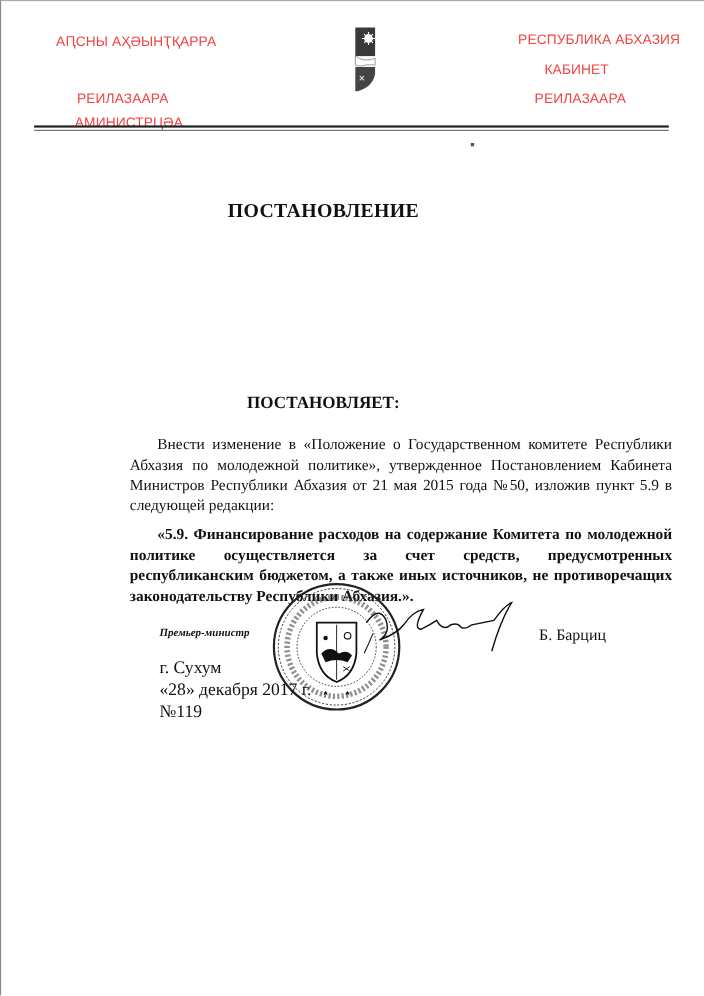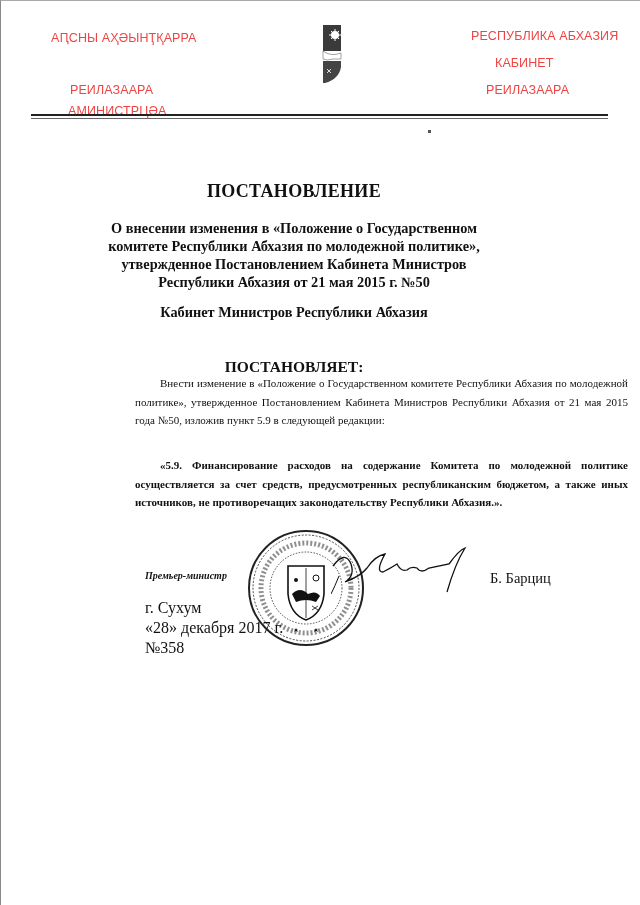--- a/index.html
+++ b/index.html
@@ -8,21 +8,21 @@
   .hdr { position: absolute; font-family: "Liberation Sans", sans-serif; font-size: 12.5px; color: #ef4444; letter-spacing: 0.1px; }
   .emblem { position: absolute; left: 320px; top: 22px; width: 22px; height: 62px; }
   .rule1 { position: absolute; left: 30px; top: 113px; width: 577px; height: 2px; background: #222; }
   .rule2 { position: absolute; left: 30px; top: 117px; width: 577px; height: 1px; background: #666; }
   .dust { position: absolute; left: 427px; top: 129px; width: 3px; height: 3px; background: #555; }
   .center { position: absolute; left: 0; width: 586px; text-align: center; font-weight: bold; }
   .title { top: 180px; font-size: 18px; letter-spacing: 0.3px; }
   .subject { top: 218px; font-size: 14.3px; line-height: 18px; }
   .issuer { top: 303px; font-size: 14.3px; }
   .resolves { top: 357px; font-size: 15.5px; }
-  .body-text { position: absolute; left: 134px; width: 493px; font-size: 11px; line-height: 18.5px; text-align: justify; text-align-last: left; }
+  .body-text { position: absolute; left: 117px; width: 493px; font-size: 14px; line-height: 18.5px; text-align: justify; text-align-last: left; margin-top: 22px; }
   .p1 { top: 373px; text-indent: 25px; }
   .p2 { top: 455px; text-indent: 25px; font-weight: bold; }
   .sign-role { position: absolute; left: 144px; top: 569px; font-size: 10px; font-weight: bold; font-style: italic; }
   .sign-name { position: absolute; left: 489px; top: 569px; font-size: 14.5px; font-weight: normal; }
   .meta { position: absolute; left: 144px; font-size: 16px; }
   .stamp { position: absolute; left: 245px; top: 527px; width: 120px; height: 120px; }
   .signature { position: absolute; left: 330px; top: 545px; width: 140px; height: 50px; }
 </style>
 </head>
 <body>
@@ -45,28 +45,21 @@
   <div class="hdr" style="left:470px; top:28px;">РЕСПУБЛИКА АБХАЗИЯ</div>
   <div class="hdr" style="left:494px; top:55px;text-align:right;">КАБИНЕТ</div>
   <div class="hdr" style="left:485px; top:82px;">РЕИЛАЗААРА</div>
 
   <div class="rule1"></div>
   <div class="rule2"></div>
   <div class="dust"></div>
 
   <div class="center title">ПОСТАНОВЛЕНИЕ</div>
 
-  <div class="center subject">
-    <div>О внесении изменения в «Положение о Государственном</div>
-    <div>комитете Республики Абхазия по молодежной политике»,</div>
-    <div>утвержденное Постановлением Кабинета Министров</div>
-    <div>Республики Абхазия от 21 мая 2015 г. №50</div>
-  </div>
 
-  <div class="center issuer">Кабинет Министров Республики Абхазия</div>
   <div class="center resolves">ПОСТАНОВЛЯЕТ:</div>
 
   <div class="body-text p1">Внести изменение в «Положение о Государственном комитете Республики Абхазия по молодежной политике», утвержденное Постановлением Кабинета Министров Республики Абхазия от 21 мая 2015 года №50, изложив пункт 5.9 в следующей редакции:</div>
   <div class="body-text p2">«5.9. Финансирование расходов на содержание Комитета по молодежной политике осуществляется за счет средств, предусмотренных республиканским бюджетом, а также иных источников, не противоречащих законодательству Республики Абхазия.».</div>
 
   <div class="sign-role">Премьер-министр</div>
   <div class="sign-name">Б. Барциц</div>
 
   <svg class="stamp" viewBox="0 0 120 120">
     <circle cx="60" cy="60" r="57" fill="none" stroke="#222" stroke-width="2"></circle>
@@ -83,14 +76,14 @@
     <path d="M68 104 L70 100 L72 104 L68 101.5 L72 101.5 Z" fill="#111"></path>
   </svg>
 
   <svg class="signature" viewBox="0 0 140 50">
     <path d="M2 20 Q14 4 20 18 Q24 30 14 36 Q30 30 36 22 Q44 10 54 8 Q44 26 52 26 Q60 22 66 18 Q70 26 76 24 Q80 20 86 22 Q90 28 98 22 L118 18 Q128 4 134 2 Q124 18 116 46" fill="none" stroke="#111" stroke-width="1.3"></path>
     <path d="M8 30 Q4 40 0 48" fill="none" stroke="#111" stroke-width="1"></path>
   </svg>
 
   <div class="meta" style="top:598px;">г. Сухум</div>
   <div class="meta" style="top:618px;">«28» декабря 2017 г.</div>
-  <div class="meta" style="top:638px;">№358</div>
+  <div class="meta" style="top:638px;">№119</div>
 </div>
 
 </body></html>

